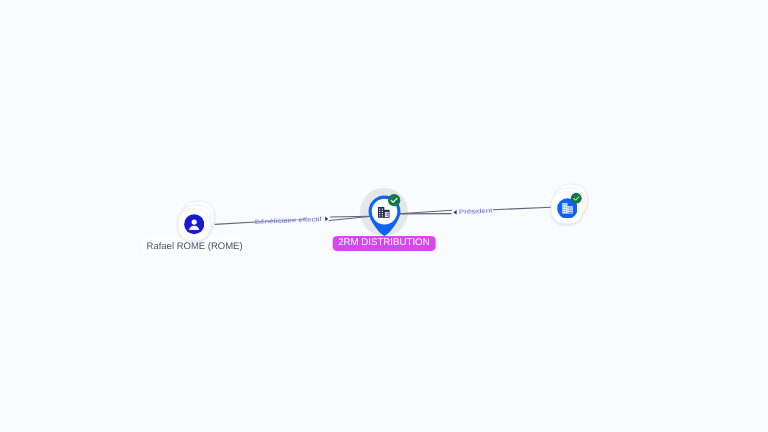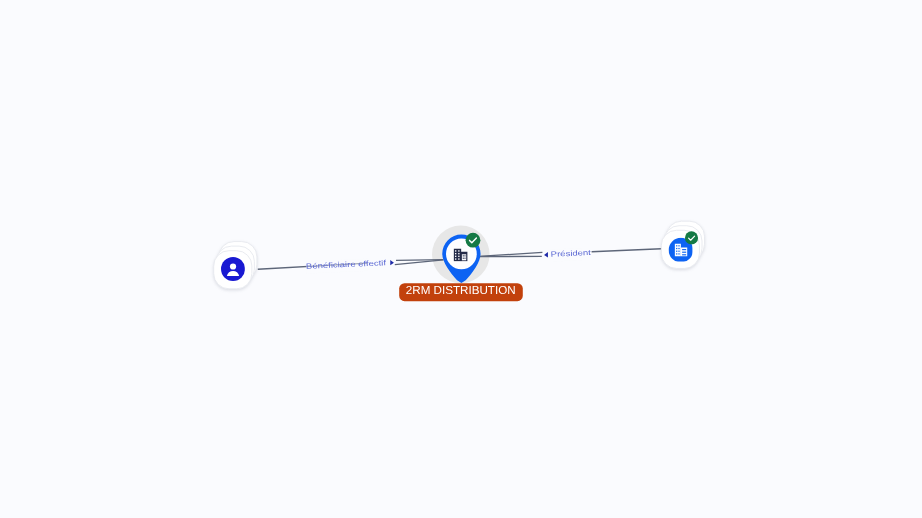--- a/index.html
+++ b/index.html
@@ -6,21 +6,21 @@
   body{width:768px;height:432px;overflow:hidden;background:#fafbfe;
        font-family:"Liberation Sans",sans-serif;
        -webkit-font-smoothing:antialiased;text-rendering:geometricPrecision;}
   #canvas{position:relative;width:768px;height:432px;background:#fafbfe;}
   svg.layer{position:absolute;left:0;top:0;width:768px;height:432px;overflow:visible;}
   .node{position:absolute;z-index:5;}
 
   .lbl{position:absolute;z-index:3;white-space:nowrap;font-size:9.5px;color:#434f6b;
        background:rgba(255,255,255,.9);border-radius:7px;
        padding:3.3px 5.6px 2.9px;transform:translate(-50%,0);line-height:1;}
-  .lbl.sel{background:#c2410c;color:#fff;border-radius:4.5px;padding:2.5px 5.6px 3px;font-size:9.7px;}
+  .lbl.sel{background:#d946ef;color:#fff;border-radius:4.5px;padding:2.5px 5.6px 3px;font-size:9.7px;}
 
   .edgelbl{position:absolute;font-size:6.2px;color:#5b68d4;white-space:nowrap;
            transform-origin:left center;line-height:1;
            background:rgba(250,251,254,.5);padding:1.6px 0 1.8px;z-index:4;}
   .edgelbl .txt{display:inline-block;transform:scaleX(1.28);transform-origin:left center;}
 </style>
 </head>
 <body>
 
 <div id="canvas">
@@ -117,20 +117,21 @@
         <rect x="13.2" y="13.5" width="3.9" height="1.1"></rect>
         <rect x="13.2" y="16" width="3.9" height="1.1"></rect>
       </g>
     </svg>
     <svg style="position:absolute;left:25.3px;top:12.6px;" width="12.5" height="12.5" viewBox="0 0 16 16">
       <circle cx="8" cy="8" r="7" fill="#157a45"></circle>
       <path d="M4.9 8.3l2.2 2.2 4.2-4.4" stroke="#fff" stroke-width="1.25" fill="none" stroke-linecap="round" stroke-linejoin="round"></path>
     </svg>
   </div>
 
+  <div class="lbl" style="left:194.6px;top:238.3px;">Rafael ROME (ROME)</div>
   <div class="lbl sel" style="left:383.9px;top:235.9px;">2RM DISTRIBUTION</div>
 
   <div class="edgelbl" style="left:254.9px;top:218px;transform:rotate(-2.6deg);">
     <span class="txt">Bénéficiaire effectif</span>
   </div>
   <div class="edgelbl" style="left:458.7px;top:207.8px;transform:rotate(-2.6deg);">
     <span class="txt">Président</span>
   </div>
 </div>
 

